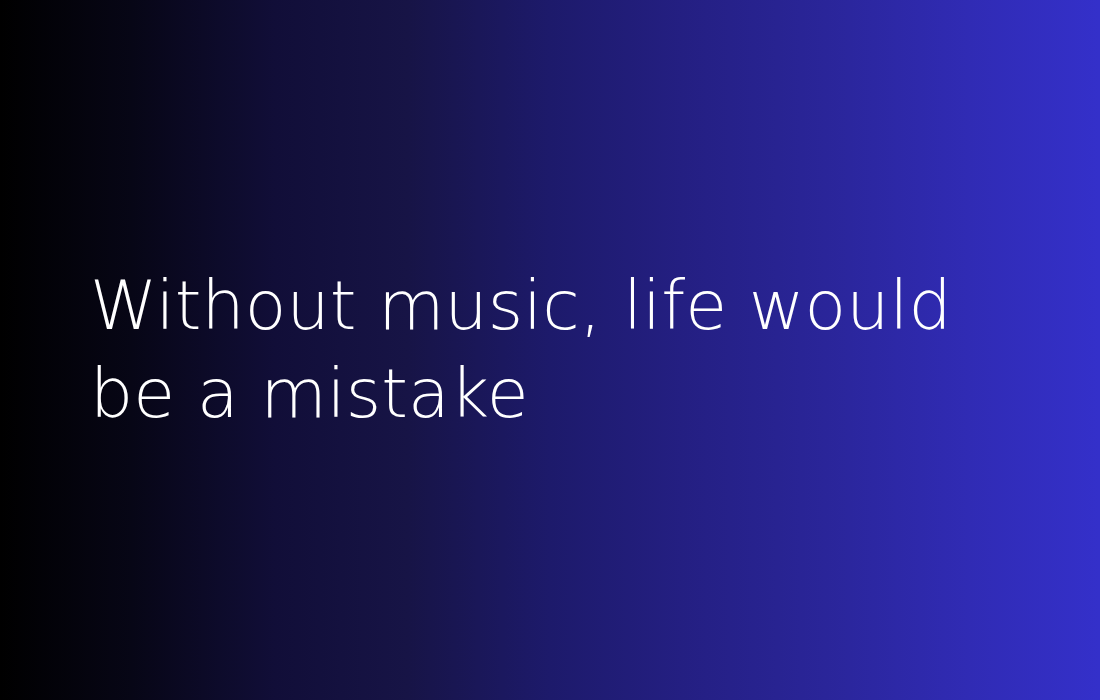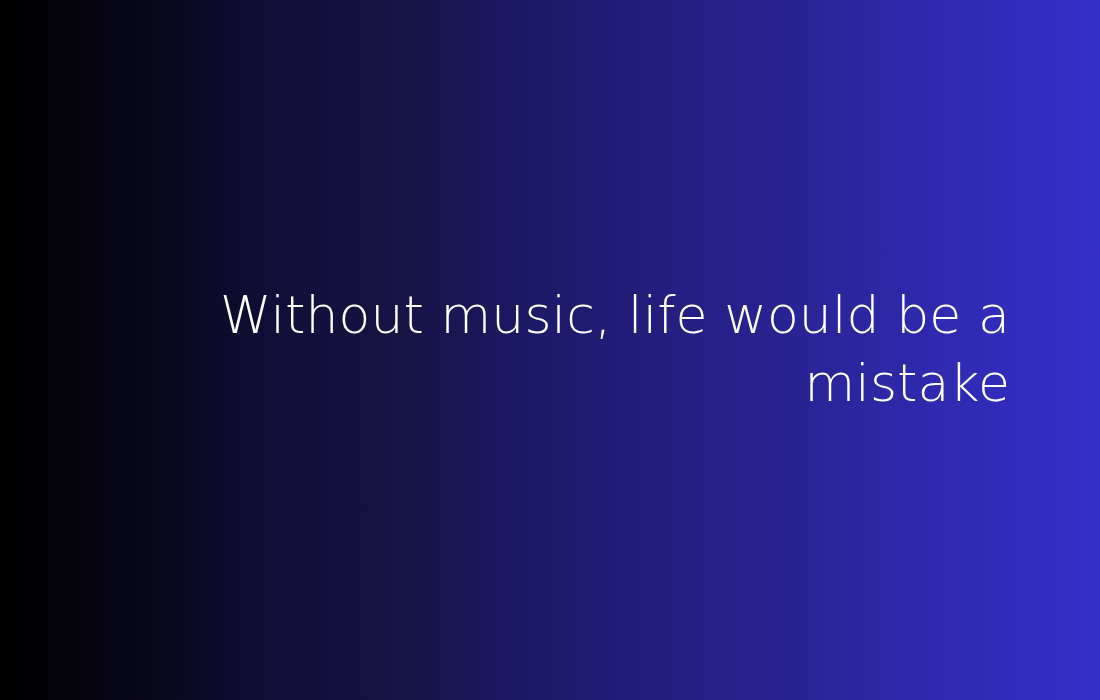--- a/index.html
+++ b/index.html
@@ -43,25 +43,25 @@
     width: 940px;
     padding: 0 10px;
     box-sizing: border-box;
     text-align: center;
   }
 
   .quote-text {
     margin: 0;
     color: #ffffff;
     font-family: "DejaVu Sans", "Liberation Sans", sans-serif;
-    font-size: 52px;
+    font-size: 68px;
     font-weight: 300;
     line-height: 1.3;
     letter-spacing: 0.1px;
-    text-align: right;
+    text-align: left;
     word-wrap: break-word;
     
     max-width: 920px;
     margin-left: auto;
     margin-right: auto;
   }
 </style>
 </head>
 <body>
 

